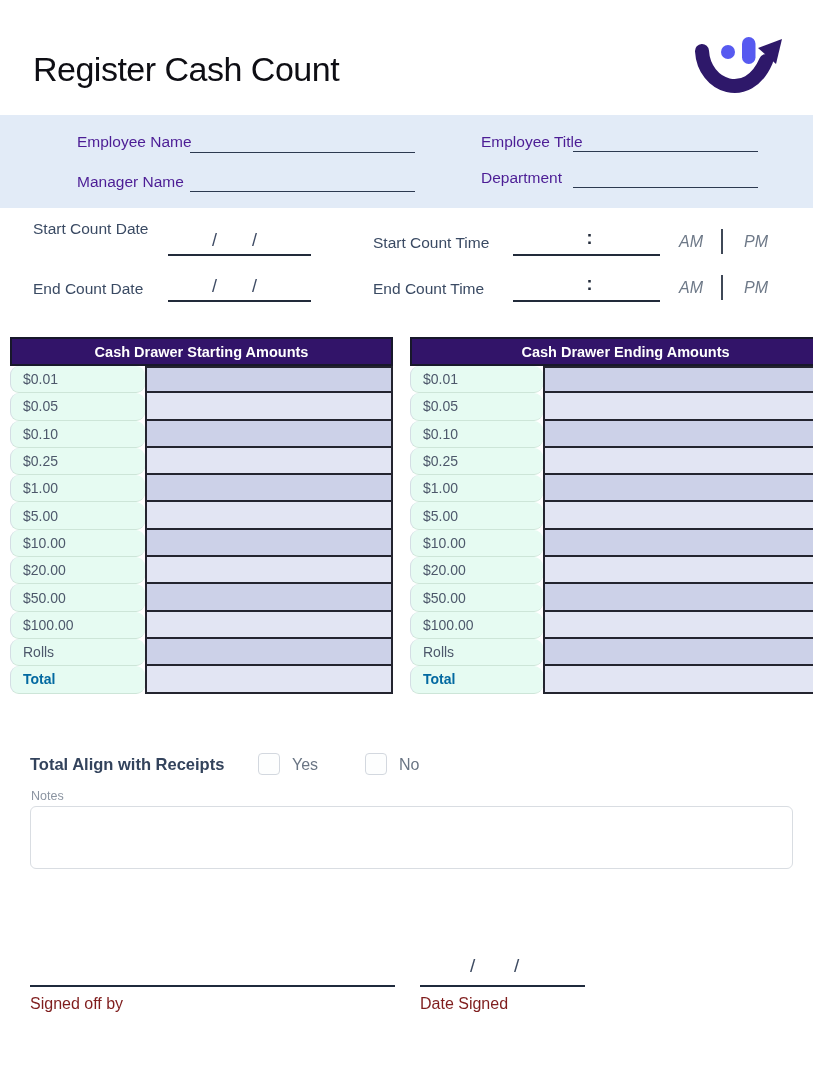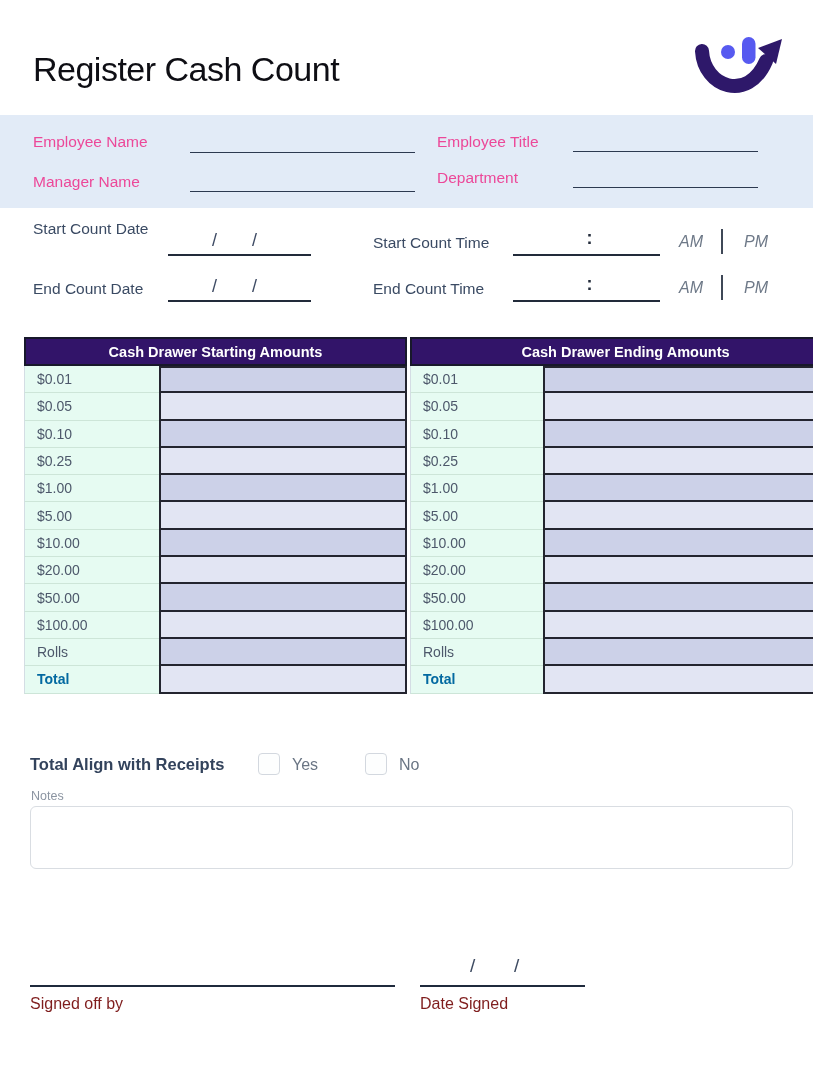--- a/index.html
+++ b/index.html
@@ -10,48 +10,48 @@
     font-family:"Liberation Sans", sans-serif; color:#3a4a63;padding-left:20px;
   }
   
   .page-title {
     position:absolute; left:33px; top:50px;
     font-size:34px; font-weight:400; color:#0e0e14; letter-spacing:-0.5px;
   }
   .logo { position:absolute; left:688px; top:26px; width:105px; height:82px; }
   
   .band { position:absolute; left:0; top:115px; width:813px; height:93px; background:#e2ebf7; }
-  .f-label { position:absolute; font-size:15.5px; font-weight:500; color:#ec4899; }
+  .f-label { position:absolute; font-size:15.5px; font-weight:500; color:#4c1d95;margin-left:44px; }
   .f-line  { position:absolute; border-bottom:1.6px solid #2c3950; }
   
   .d-label { position:absolute; font-size:15.5px; font-weight:500; color:#3a4a63; }
   .d-line  { position:absolute; border-bottom:2px solid #222b3a; height:24px; }
   .slash   { position:absolute; font-size:18px; color:#3d4a63; top:-2px; }
   .colon   { position:absolute; font-size:18px; font-weight:bold; color:#222b3a; top:-4px; left:50%; }
   .ampm    { position:absolute; font-size:16px; color:#6e7988;font-style:italic; }
   .ampm-bar{ position:absolute; width:2.2px; height:25px; background:#3f4857; }
   
   .count-table { position:absolute; top:337px; }
   .t-header {
     height:29px; background:#321469; border:2px solid #18182b;
     color:#ffffff; font-weight:bold; font-size:14.5px;
     text-align:center; line-height:26px;
   }
   .t-row { display:flex; height:27.3px; }
   .t-label {
     background:#e6fbf2; border-left:1px solid #d4dde4; border-bottom:1px solid #cde5d8;
     padding-left:12px; font-size:14px; color:#4d586b;
-    display:flex; align-items:center;
+    display:flex; align-items:center;border-radius:9px;
   }
   .t-label.bold { font-weight:bold; color:#0369a1; }
   .t-value { flex:1; border:2px solid #23242f; }
   .t-row + .t-row .t-value { border-top:none; }
   .t-value.dark  { background:#ccd1e8; }
   .t-value.light { background:#e2e5f3; }
-  .tbl-start { left:24px;  width:383px; }
+  .tbl-start { left:10px;  width:383px; }
   .tbl-end   { left:410px; width:431px; }
   .tbl-start .t-label { width:135px; }
   .tbl-end   .t-label { width:133px; }
   
   .receipts-label { position:absolute; left:30px; top:755px; font-size:16.5px; font-weight:bold; color:#33435c; }
   .checkbox {
     position:absolute; width:22px; height:22px; top:753px;
     border:1.5px solid #d3d8df; border-radius:4px; background:#fdfefe;
   }
   .cb-text { position:absolute; top:756px; font-size:16px; color:#6a7584; }

